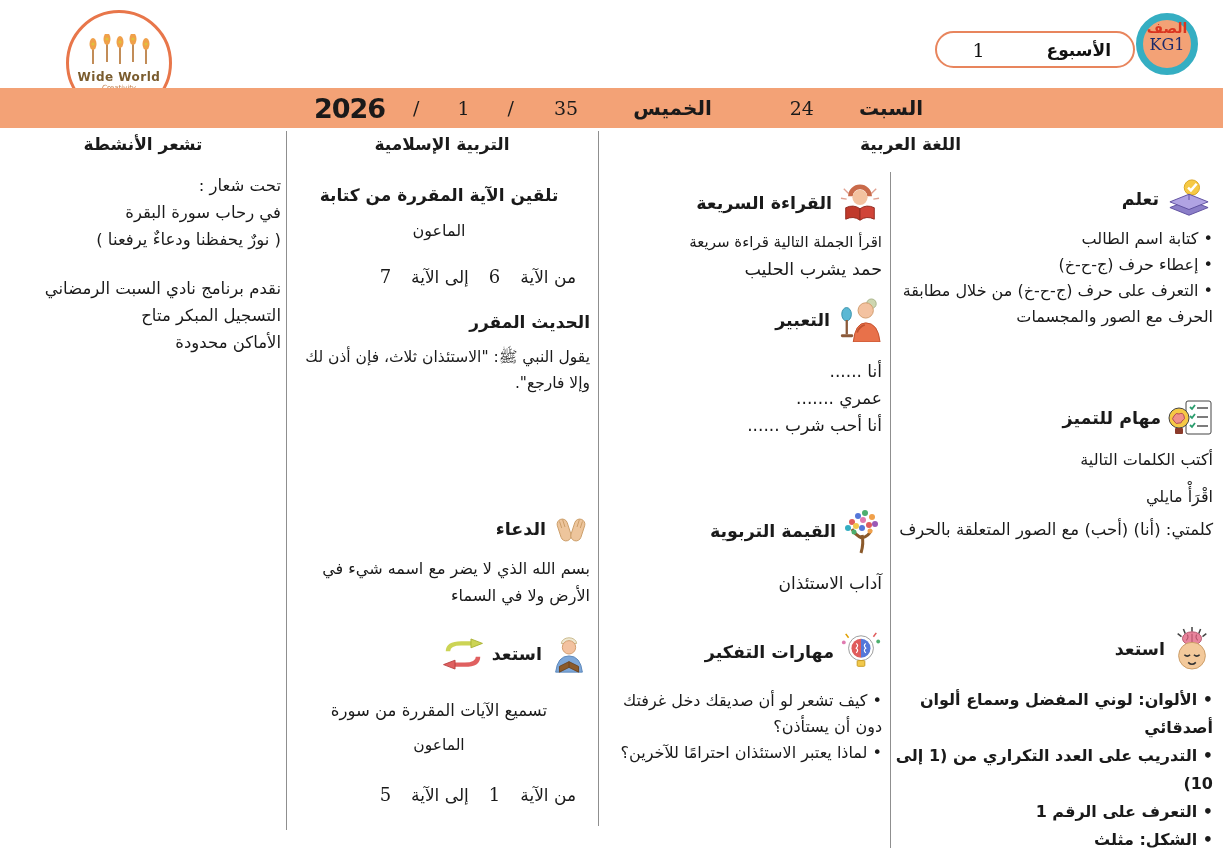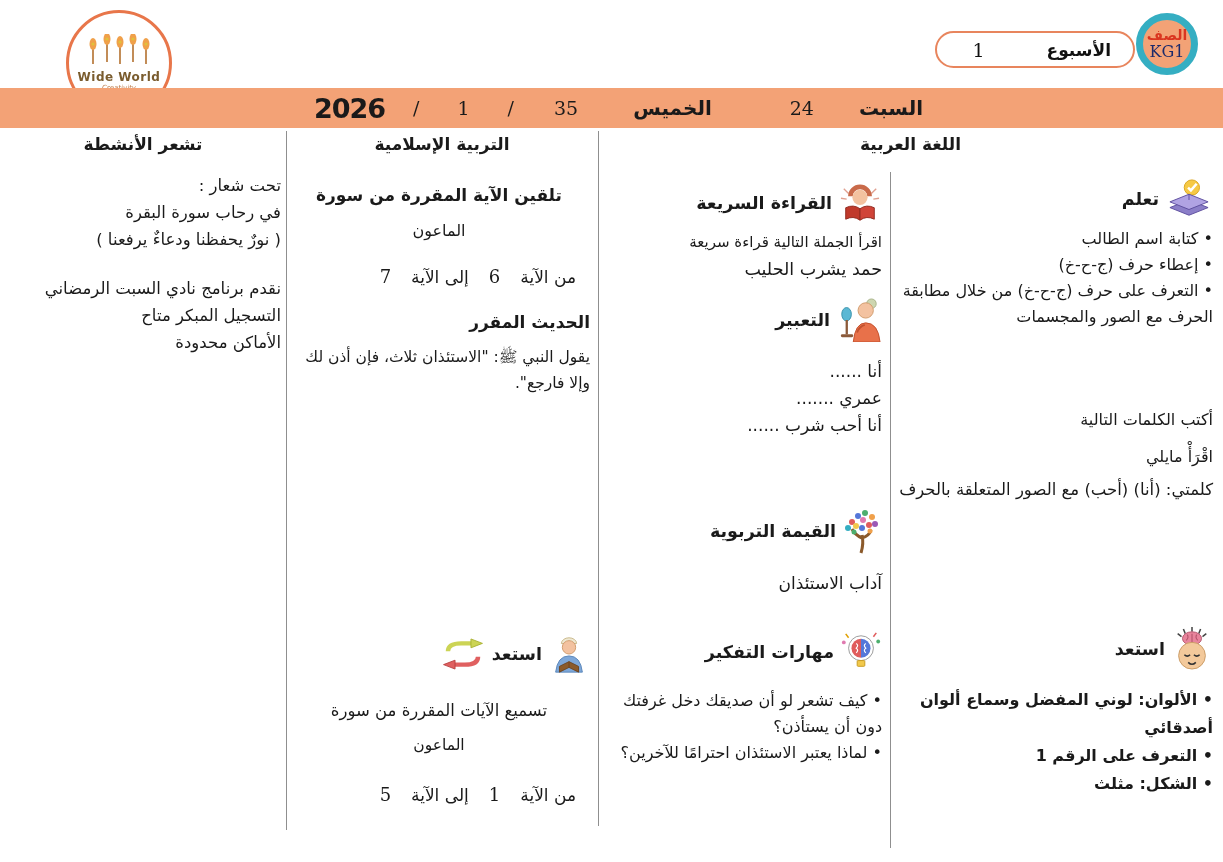--- a/index.html
+++ b/index.html
@@ -21,21 +21,21 @@
   #week-pill {
     position:absolute; top:31px; right:88px; width:200px; height:37px;
     background:#fff; border:2px solid #e8855d; border-radius:20px;
     display:flex; align-items:center; padding:0 22px; direction:rtl; z-index:1;
   }
   #week-pill .wk-label { font-weight:bold; font-size:17px; color:#111; }
   #week-pill .wk-value { font-family:"DejaVu Serif", serif; font-size:19px; margin-right:62px; color:#111; }
   #class-badge {
     position:absolute; top:13px; right:25px; width:62px; height:62px;
     background:#f3a276; border:7px solid #35aec2; border-radius:50%;
-    display:flex; flex-direction:column; align-items:center; justify-content:center;
+    display:flex; flex-direction:column; align-items:center; 
     z-index:2; line-height:1.15;
   }
   #class-badge .cb-label { color:#da3520; font-weight:bold; font-size:14px; }
   #class-badge .cb-value { color:#1b2a6b; font-family:"DejaVu Serif", serif; font-size:16px; }
   
   #date-banner {
     position:absolute; top:88px; left:0; width:100%; height:40px;
     background:#f3a276; display:flex; align-items:center; direction:rtl;
     padding-right:300px;
   }
@@ -171,35 +171,55 @@
     <div>في رحاب سورة البقرة</div>
     <div>( نورٌ يحفظنا ودعاءٌ يرفعنا )</div>
     <div class="grp2">
       <div>نقدم برنامج نادي السبت الرمضاني</div>
       <div>التسجيل المبكر متاح</div>
       <div>الأماكن محدودة</div>
     </div>
   </div>
 
   <div class="section" id="isl-ayah">
-    <div class="ay-head">تلقين  الآية المقررة من سورة</div>
+    <div class="ay-head">تلقين  الآية المقررة من كتابة</div>
     <div class="ay-surah">الماعون</div>
     <div class="ayah-range">
       <span>من الآية</span>
       <span class="num">6</span>
       <span>إلى الآية</span>
       <span class="num">7</span>
     </div>
   </div>
 
   <div class="section" id="isl-hadith">
     <div class="hd-head">الحديث المقرر</div>
     <div class="hd-text">يقول النبي ﷺ: "الاستئذان ثلاث، فإن أذن لك وإلا فارجع".</div>
   </div>
 
+  <div class="section" id="isl-dua">
+    <div class="sec-head">
+      <span class="icon">
+        <svg width="38" height="32" viewBox="0 0 44 36">
+          <g transform="rotate(-18 15 22)">
+            <rect x="9" y="6" width="12" height="26" rx="6" fill="#edc59c" stroke="#c99b66"></rect>
+            <line x1="13" y1="8" x2="13" y2="16" stroke="#c99b66"></line>
+              <line x1="17" y1="7" x2="17" y2="16" stroke="#c99b66"></line>
+          </g>
+          <g transform="rotate(18 29 22)">
+            <rect x="23" y="6" width="12" height="26" rx="6" fill="#edc59c" stroke="#c99b66"></rect>
+            <line x1="27" y1="7" x2="27" y2="16" stroke="#c99b66"></line>
+              <line x1="31" y1="8" x2="31" y2="16" stroke="#c99b66"></line>
+          </g>
+        </svg>
+      </span>
+      <span>الدعاء</span>
+    </div>
+    <div class="body-line">بسم الله الذي لا يضر مع اسمه شيء في الأرض ولا في السماء</div>
+  </div>
 
   <div class="section" id="isl-ready">
     <div class="sec-head">
       <span class="icon">
         <svg width="42" height="42" viewBox="0 0 44 44">
           <path d="M14 11 a8 6 0 0 1 16 0 Z" fill="#efe8d2" stroke="#c9b98a"></path>
           <circle cx="22" cy="15" r="7" fill="#f3c2a0" stroke="#d19b6c"></circle>
           <path d="M8 41 q2 -17 14 -17 q12 0 14 17 Z" fill="#7da7d9" stroke="#5b86ba"></path>
           <path d="M12 35 L22 30 L32 35 L32 41 L22 36 L12 41 Z" fill="#8b5a2b" stroke="#6d4420"></path>
           <line x1="22" y1="30" x2="22" y2="36" stroke="#6d4420"></line>
@@ -337,20 +357,41 @@
       <span>تعلم</span>
     </div>
     <div class="bullets">
       <div>• كتابة اسم الطالب</div>
       <div>• إعطاء حرف (ج-ح-خ)</div>
       <div>• التعرف على حرف (ج-ح-خ) من خلال مطابقة الحرف مع الصور والمجسمات</div>
     </div>
   </div>
 
   <div class="section" id="ar-tasks">
+    <div class="sec-head">
+      <span class="icon">
+        <svg width="46" height="40" viewBox="0 0 46 40">
+          <rect x="19" y="3" width="25" height="33" rx="2" fill="#fff" stroke="#444"></rect>
+          <g stroke="#444" stroke-width="1.4" fill="none">
+            <line x1="30" y1="10" x2="41" y2="10"></line>
+              <line x1="30" y1="19" x2="41" y2="19"></line>
+              <line x1="30" y1="28" x2="41" y2="28"></line>
+          </g>
+          <g stroke="#2a9d6e" stroke-width="1.8" fill="none">
+            <path d="M23 9 l2 2 3-4"></path>
+              <path d="M23 18 l2 2 3-4"></path>
+              <path d="M23 27 l2 2 3-4"></path>
+          </g>
+          <circle cx="12" cy="20" r="10" fill="#f6c945" stroke="#444"></circle>
+          <path d="M7 18 q2 -4 5 -2 q4 -2 5 2 q2 3 -2 5 q-1 3 -3 2 q-3 2 -5 -2 q-3 -2 0 -5" fill="#f0908a" stroke="#b45050" stroke-width="1"></path>
+          <rect x="8" y="30" width="8" height="6" rx="1" fill="#8b3a2a"></rect>
+        </svg>
+      </span>
+      <span>مهام للتميز</span>
+    </div>
     <div class="t1">أكتب الكلمات التالية</div>
     <div class="t3">اقْرَأْ مايلي</div>
     <div class="t4">كلمتي: (أنا) (أحب) مع الصور المتعلقة بالحرف</div>
   </div>
 
   <div class="section" id="ar-ready">
     <div class="sec-head">
       <span class="icon">
         <svg width="42" height="46" viewBox="0 0 44 48">
           <g stroke="#444" stroke-width="1.6">
@@ -364,18 +405,19 @@
           <path d="M17 9 q2 3 -1 6 M22 8 v10 M27 9 q-2 3 1 6" stroke="#b5566e" fill="none" stroke-width="1.2"></path>
           <circle cx="22" cy="31" r="14" fill="#f3c99b" stroke="#c99b66"></circle>
           <path d="M14 30 q3 3 6 0 M24 30 q3 3 6 0" stroke="#333" fill="none" stroke-width="1.6"></path>
           <path d="M18 38 q4 4 8 0" stroke="#333" fill="none" stroke-width="1.6"></path>
         </svg>
       </span>
       <span>استعد</span>
     </div>
     <div class="bullets">
       <div>• الألوان: لوني المفضل وسماع ألوان أصدقائي</div>
+      <div>• التدريب على العدد التكراري من (1 إلى 10)</div>
       <div>• التعرف على الرقم 1</div>
       <div>• الشكل: مثلث</div>
     </div>
   </div>
 
 </div>
 
 </body></html>

